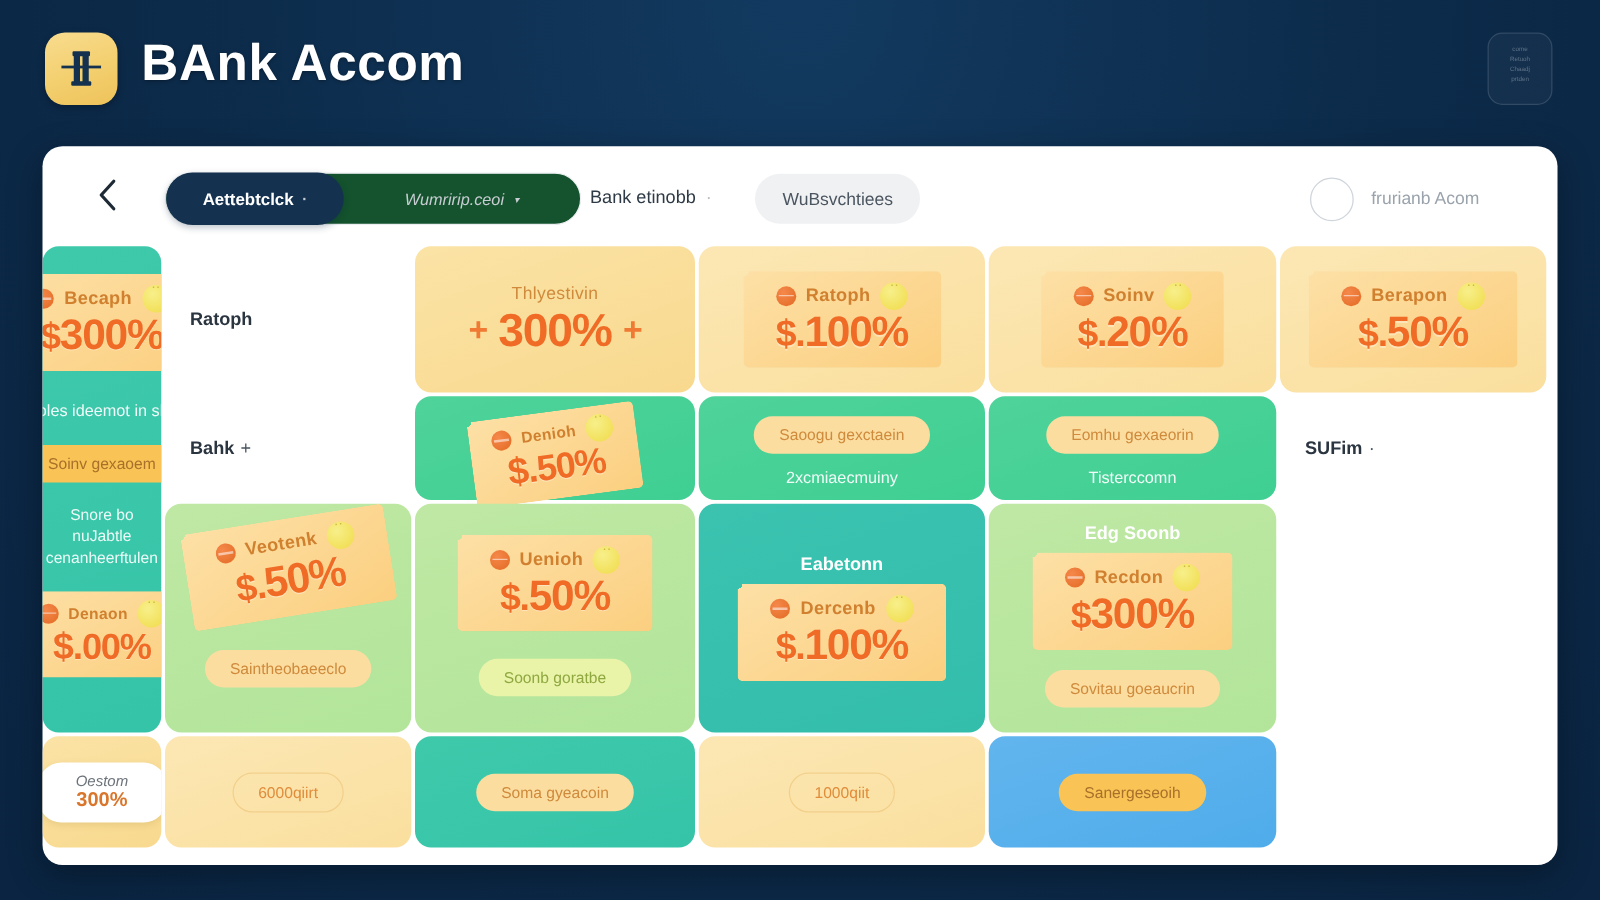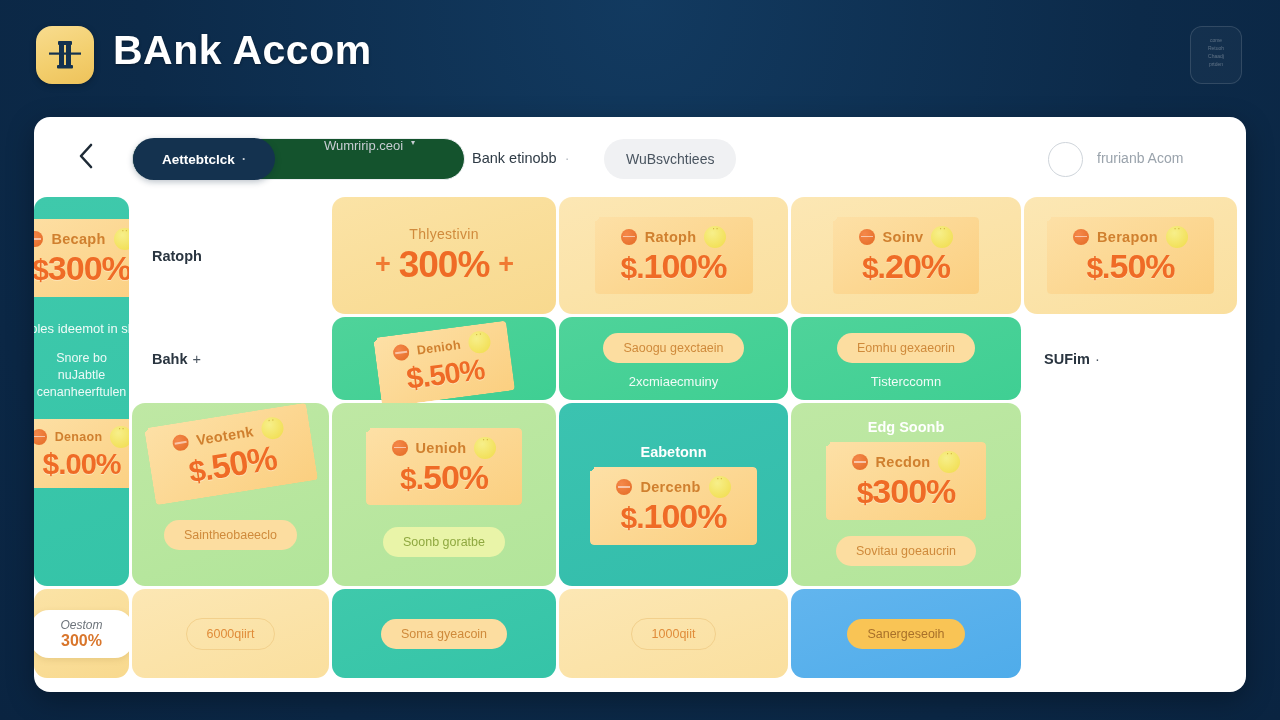--- a/index.html
+++ b/index.html
@@ -66,22 +66,22 @@
   #seg-active {
     margin-left: 0; width: 142px; height: 42px; border-radius: 21px;
     background: #14324f; color: #ffffff;
     display: flex; align-items: center; justify-content: center; gap: 7px;
     font-size: 13.5px; font-weight: bold; white-space: nowrap;
     box-shadow: 0 2px 6px rgba(10,35,60,.28);
   }
   #seg-active .dot { opacity: .75; font-size: 12px; }
   #seg-inactive {
     flex: 1; height: 42px; border-radius: 21px;
-    display: flex; align-items: flex-start; justify-content: center; gap: 8px;
-    font-size: 13px; color: #c8cdd3; white-space: nowrap;
+    display: flex; align-items: center; justify-content: center; gap: 8px;
+    font-size: 13px; color: #c8cdd3; white-space: nowrap; font-style: italic;
   }
   #seg-inactive .caret { font-size: 8px; color: #c8cdd3; }
   #crumb {
     position: absolute; left: 438px; top: 33px;
     font-size: 14.5px; color: #2e3a45; white-space: nowrap;
   }
   #crumb .sep { color: #b6bcc3; margin-left: 4px; }
   #tab-pill {
     position: absolute; left: 570px; top: 22px; height: 40px;
     padding: 0 22px; border-radius: 20px; background: #f0f1f3;
@@ -328,20 +328,21 @@
           <span class="tick-coin"></span>
           <span class="tick-name">Becaph</span>
           <span class="tick-badge"></span>
         </div>
         <div class="tick-value">
           <span class="cur">$</span><span>300%</span>
         </div>
       </div>
 
       <div class="cell-sub" style="margin-top:24px">Scoles ideemot in slots</div>
+      <div class="cell-pill pill-amber-strong" style="margin-top:20px">Soinv gexaoem</div>
       <div class="cell-sub2" style="margin-top:14px">Snore bo nuJabtle</div>
       <div class="cell-sub2">cenanheerftulen</div>
 
       <div class="ticket sm" style="margin-top:18px">
         <div class="tick-head">
           <span class="tick-coin"></span>
           <span class="tick-name">Denaon</span>
           <span class="tick-badge"></span>
         </div>
         <div class="tick-value">

